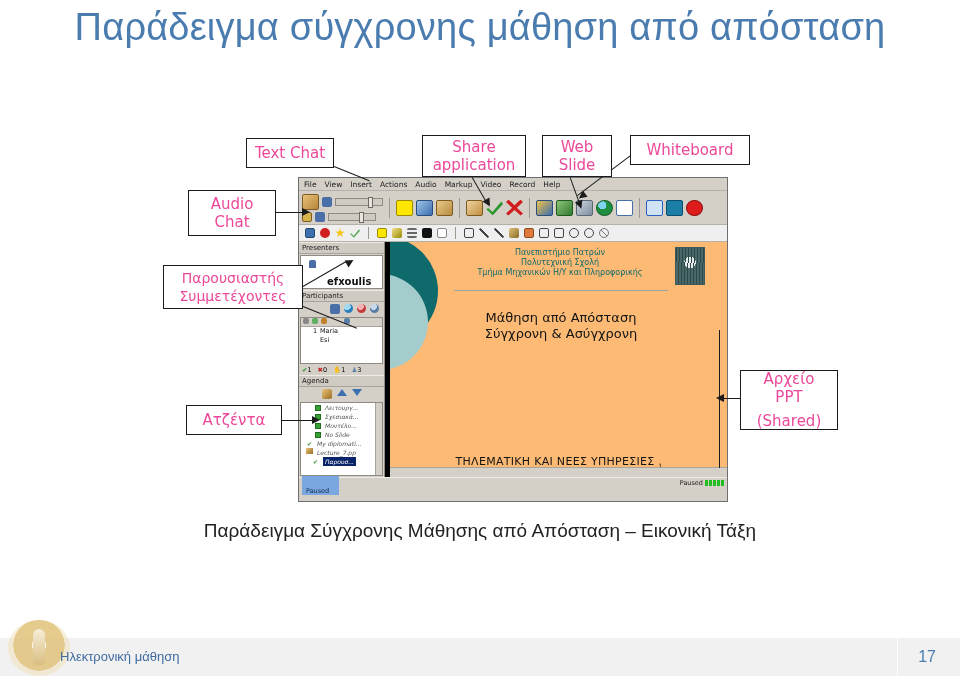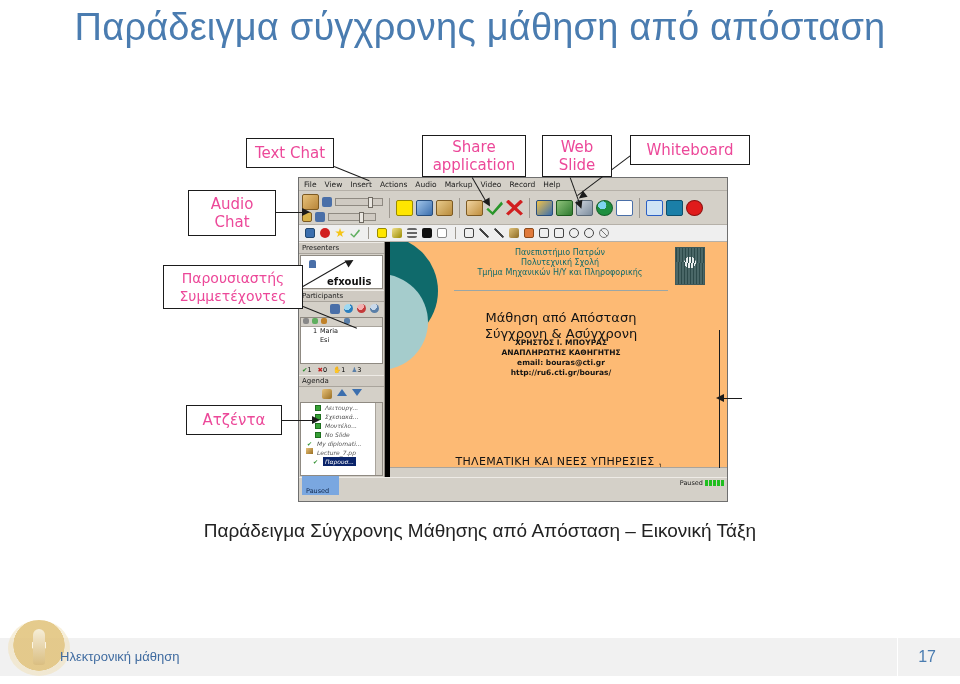--- a/index.html
+++ b/index.html
@@ -255,20 +255,25 @@
 
   <div class="callout" style="left:392px; top:5px; width:70px; height:42px;">
     <span>Web</span>
     <span>Slide</span>
   </div>
 
   <div class="callout" style="left:480px; top:5px; width:120px; height:28px;">
     <span>Whiteboard</span>
   </div>
 
+  <div class="callout" style="left:590px; top:240px; width:98px; height:60px;">
+    <span>Αρχείο</span>
+    <span>PPT</span>
+    <span style="margin-top:6px;">(Shared)</span>
+  </div>
 
   <div class="lead" style="left:184px; top:36px; width:38px; transform:rotate(22deg);"></div>
   <div class="lead" style="left:126px; top:82px; width:28px;"></div>
   <div class="arrowhead" style="left:152px; top:78px;"></div>
 
   <div class="lead" style="left:153px; top:156px; width:50px; transform:rotate(-30deg);"></div>
   <div class="arrowhead" style="left:196px; top:128px; transform:rotate(-30deg);"></div>
   <div class="lead" style="left:153px; top:176px; width:58px; transform:rotate(22deg);"></div>
 
   <div class="lead" style="left:132px; top:290px; width:32px;"></div>
@@ -436,26 +441,20 @@
         </div>
 
         <span class="crest"></span>
         <span class="hr-line"></span>
 
         <div class="slide-h1">
           <div>Μάθηση από Απόσταση</div>
           <div>Σύγχρονη &amp; Ασύγχρονη</div>
         </div>
 
-        <div class="slide-auth">
-          <div>ΧΡΗΣΤΟΣ Ι. ΜΠΟΥΡΑΣ</div>
-          <div>ΑΝΑΠΛΗΡΩΤΗΣ ΚΑΘΗΓΗΤΗΣ</div>
-          <div>email: bouras@cti.gr</div>
-          <div>http://ru6.cti.gr/bouras/</div>
-        </div>
 
         <div class="slide-foot">
           <span>ΤΗΛΕΜΑΤΙΚΗ ΚΑΙ ΝΕΕΣ ΥΠΗΡΕΣΙΕΣ</span>
           <sub>1</sub>
         </div>
 
         <div class="hscroll"></div>
       </div>
     </div>
 

